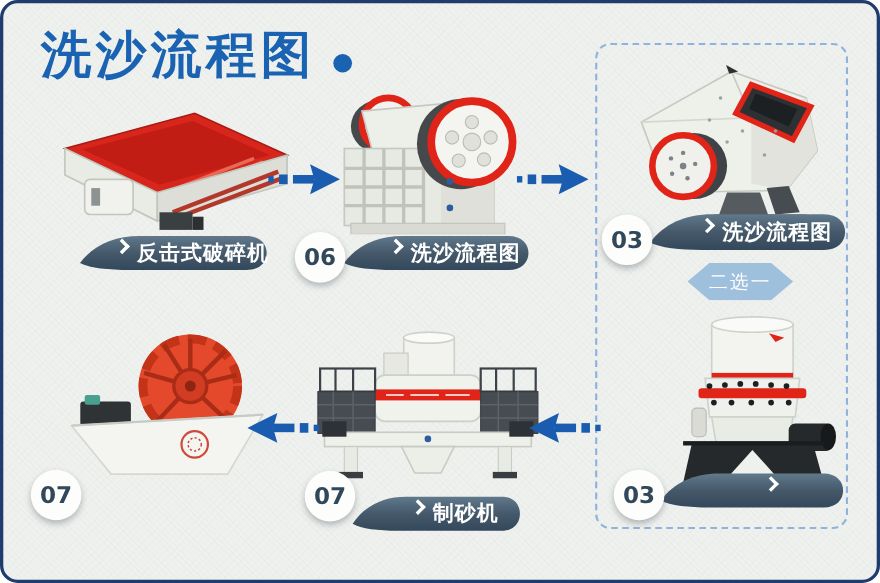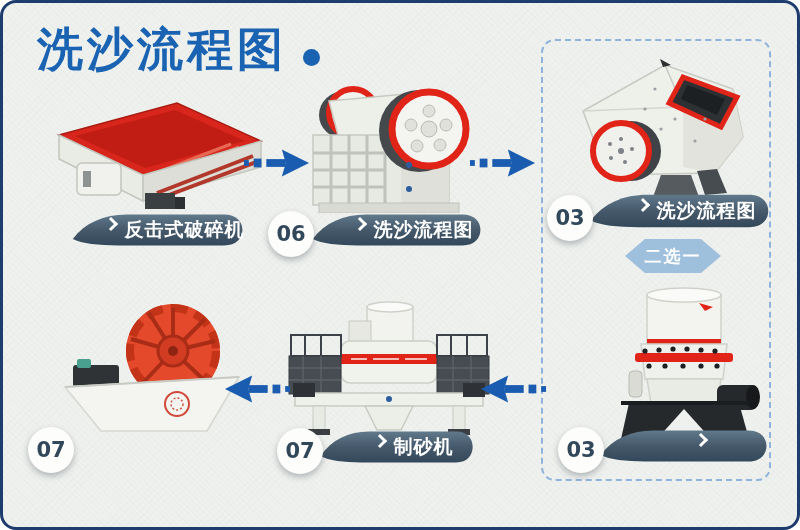--- a/index.html
+++ b/index.html
@@ -22,21 +22,21 @@
   .bubble svg.bg{position:absolute;left:0;top:0;width:100%;height:100%;}
   .bubble .content{position:absolute;inset:0;display:flex;align-items:center;justify-content:center;
        gap:9px;padding-left:34px;color:#ffffff;font-size:19px;font-weight:bold;letter-spacing:1px;}
   .chev{width:7px;height:7px;border-top:3px solid #fff;border-right:3px solid #fff;
        transform:rotate(45deg);margin-bottom:12px;flex:0 0 auto;}
   .arrow{position:absolute;width:68px;height:40px;z-index:2;}
   .arrow svg{width:100%;height:100%;display:block;}
   .hex{position:absolute;left:622px;top:236px;width:96px;height:34px;z-index:3;}
   .hex svg{position:absolute;inset:0;width:100%;height:100%;}
   .hex .hex-text{position:absolute;inset:0;display:flex;align-items:center;justify-content:center;
-       color:#fff;font-size:17px;font-weight:bold;letter-spacing:2px;}
+       color:#fff;font-size:17px;font-weight:normal;letter-spacing:2px;}
 </style>
 </head>
 <body>
 
 <div class="canvas">
 
   <svg width="0" height="0" style="position:absolute" aria-hidden="true">
     <defs>
       <linearGradient id="bubbleGrad" x1="0" y1="0" x2="0" y2="1">
         <stop offset="0" stop-color="#60798b"></stop>
@@ -325,21 +325,21 @@
   <div class="bubble" style="left:596px;top:423px;width:170px">
     <svg class="bg" viewBox="0 0 200 44" preserveAspectRatio="none">
       <path d="M2,32 C16,14 38,5 64,5 L176,5 C190,5 197,13 197,22 C197,31 190,39 176,39 L54,39 C32,39 12,37 2,32 Z" fill="url(#bubbleGrad)"></path>
     </svg>
     <span class="content">
         <span class="chev"></span>
       </span>
   </div>
 
   <div class="num" style="left:274px;top:425px">07</div>
-  <div class="bubble" style="left:316px;top:424px;width:156px">
+  <div class="bubble" style="left:316px;top:444px;width:156px">
     <svg class="bg" viewBox="0 0 200 44" preserveAspectRatio="none">
       <path d="M2,32 C16,14 38,5 64,5 L176,5 C190,5 197,13 197,22 C197,31 190,39 176,39 L54,39 C32,39 12,37 2,32 Z" fill="url(#bubbleGrad)"></path>
     </svg>
     <span class="content">
         <span class="chev"></span>
       <span>制砂机</span>
       </span>
   </div>
 
   <div class="num" style="left:25px;top:424px">07</div>

